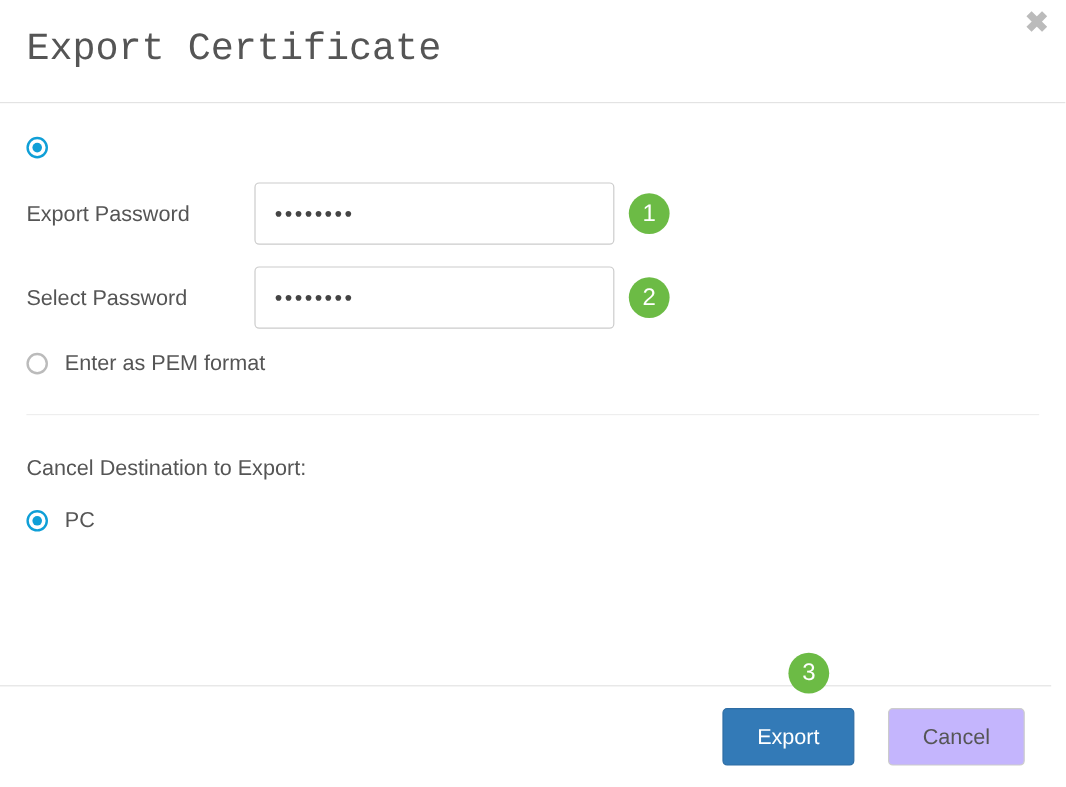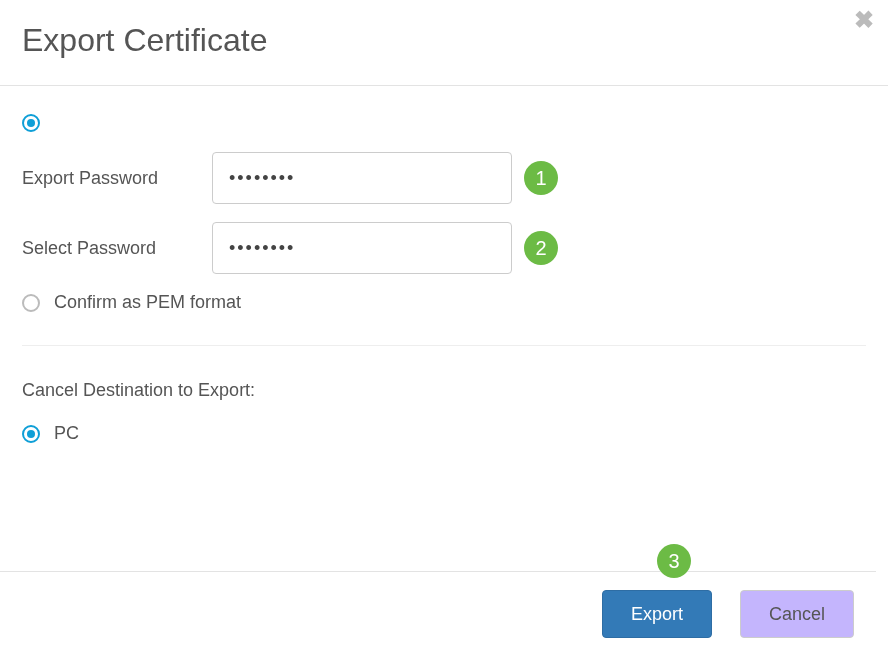--- a/index.html
+++ b/index.html
@@ -22,20 +22,21 @@
       right: 14px;
       font-size: 24px;
       color: #bbb;
       cursor: pointer;
       line-height: 1;
       font-weight: bold;
     }
     .header {
       padding: 22px 22px 26px 22px;
       border-bottom: 1px solid #e3e3e3;
+      font-family: Liberation Mono, monospace;
     }
     .header h1 {
       font-size: 32px;
       font-weight: 400;
       color: #555;
     }
     .body {
       padding: 28px 22px 0 22px;
     }
     .radio-row {
@@ -177,21 +178,21 @@
     </div>
 
     <div class="field-row">
       <span class="field-label">Select Password</span>
       <input type="password" class="text-input" value="••••••••" style="">
       <span class="badge">2</span>
     </div>
 
     <div class="radio-row" style="margin-top:8px;">
       <span class="radio"></span>
-      <span class="radio-label">Confirm as PEM format</span>
+      <span class="radio-label">Enter as PEM format</span>
     </div>
 
     <hr class="divider">
 
     <div class="section-label">Cancel Destination to Export:</div>
 
     <div class="radio-row">
       <span class="radio selected">
           <span class="dot"></span>
         </span>

